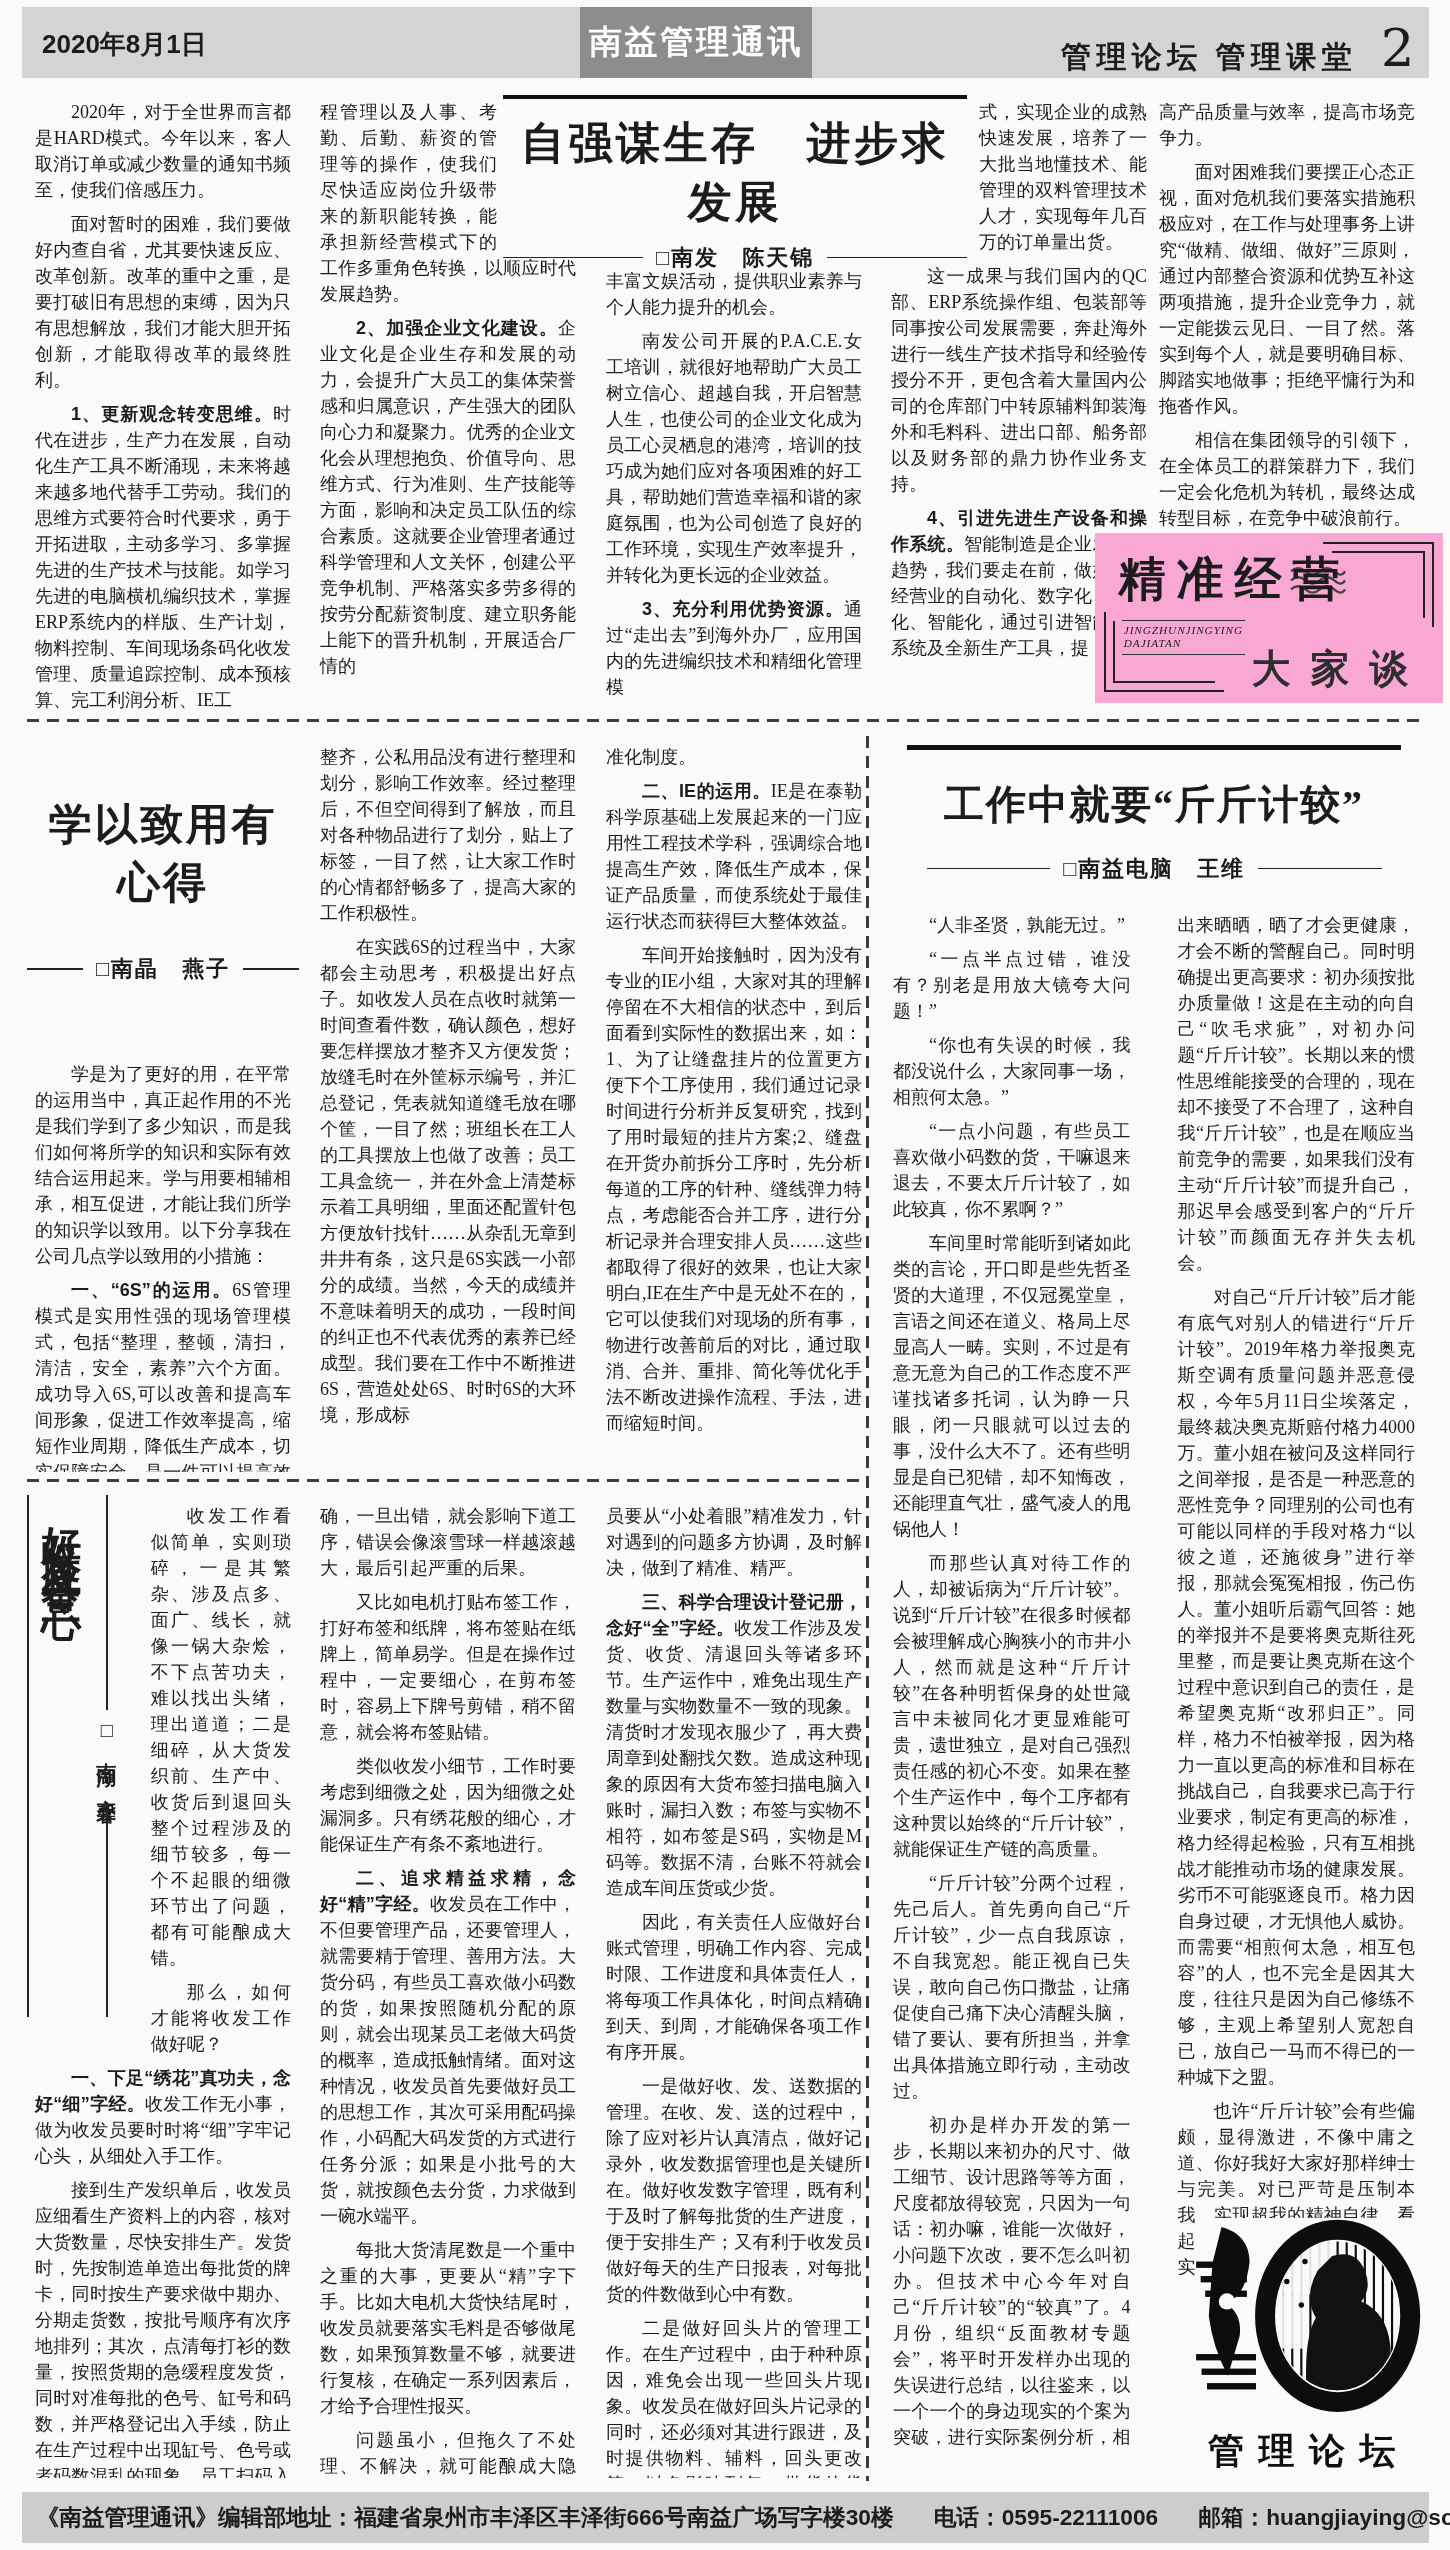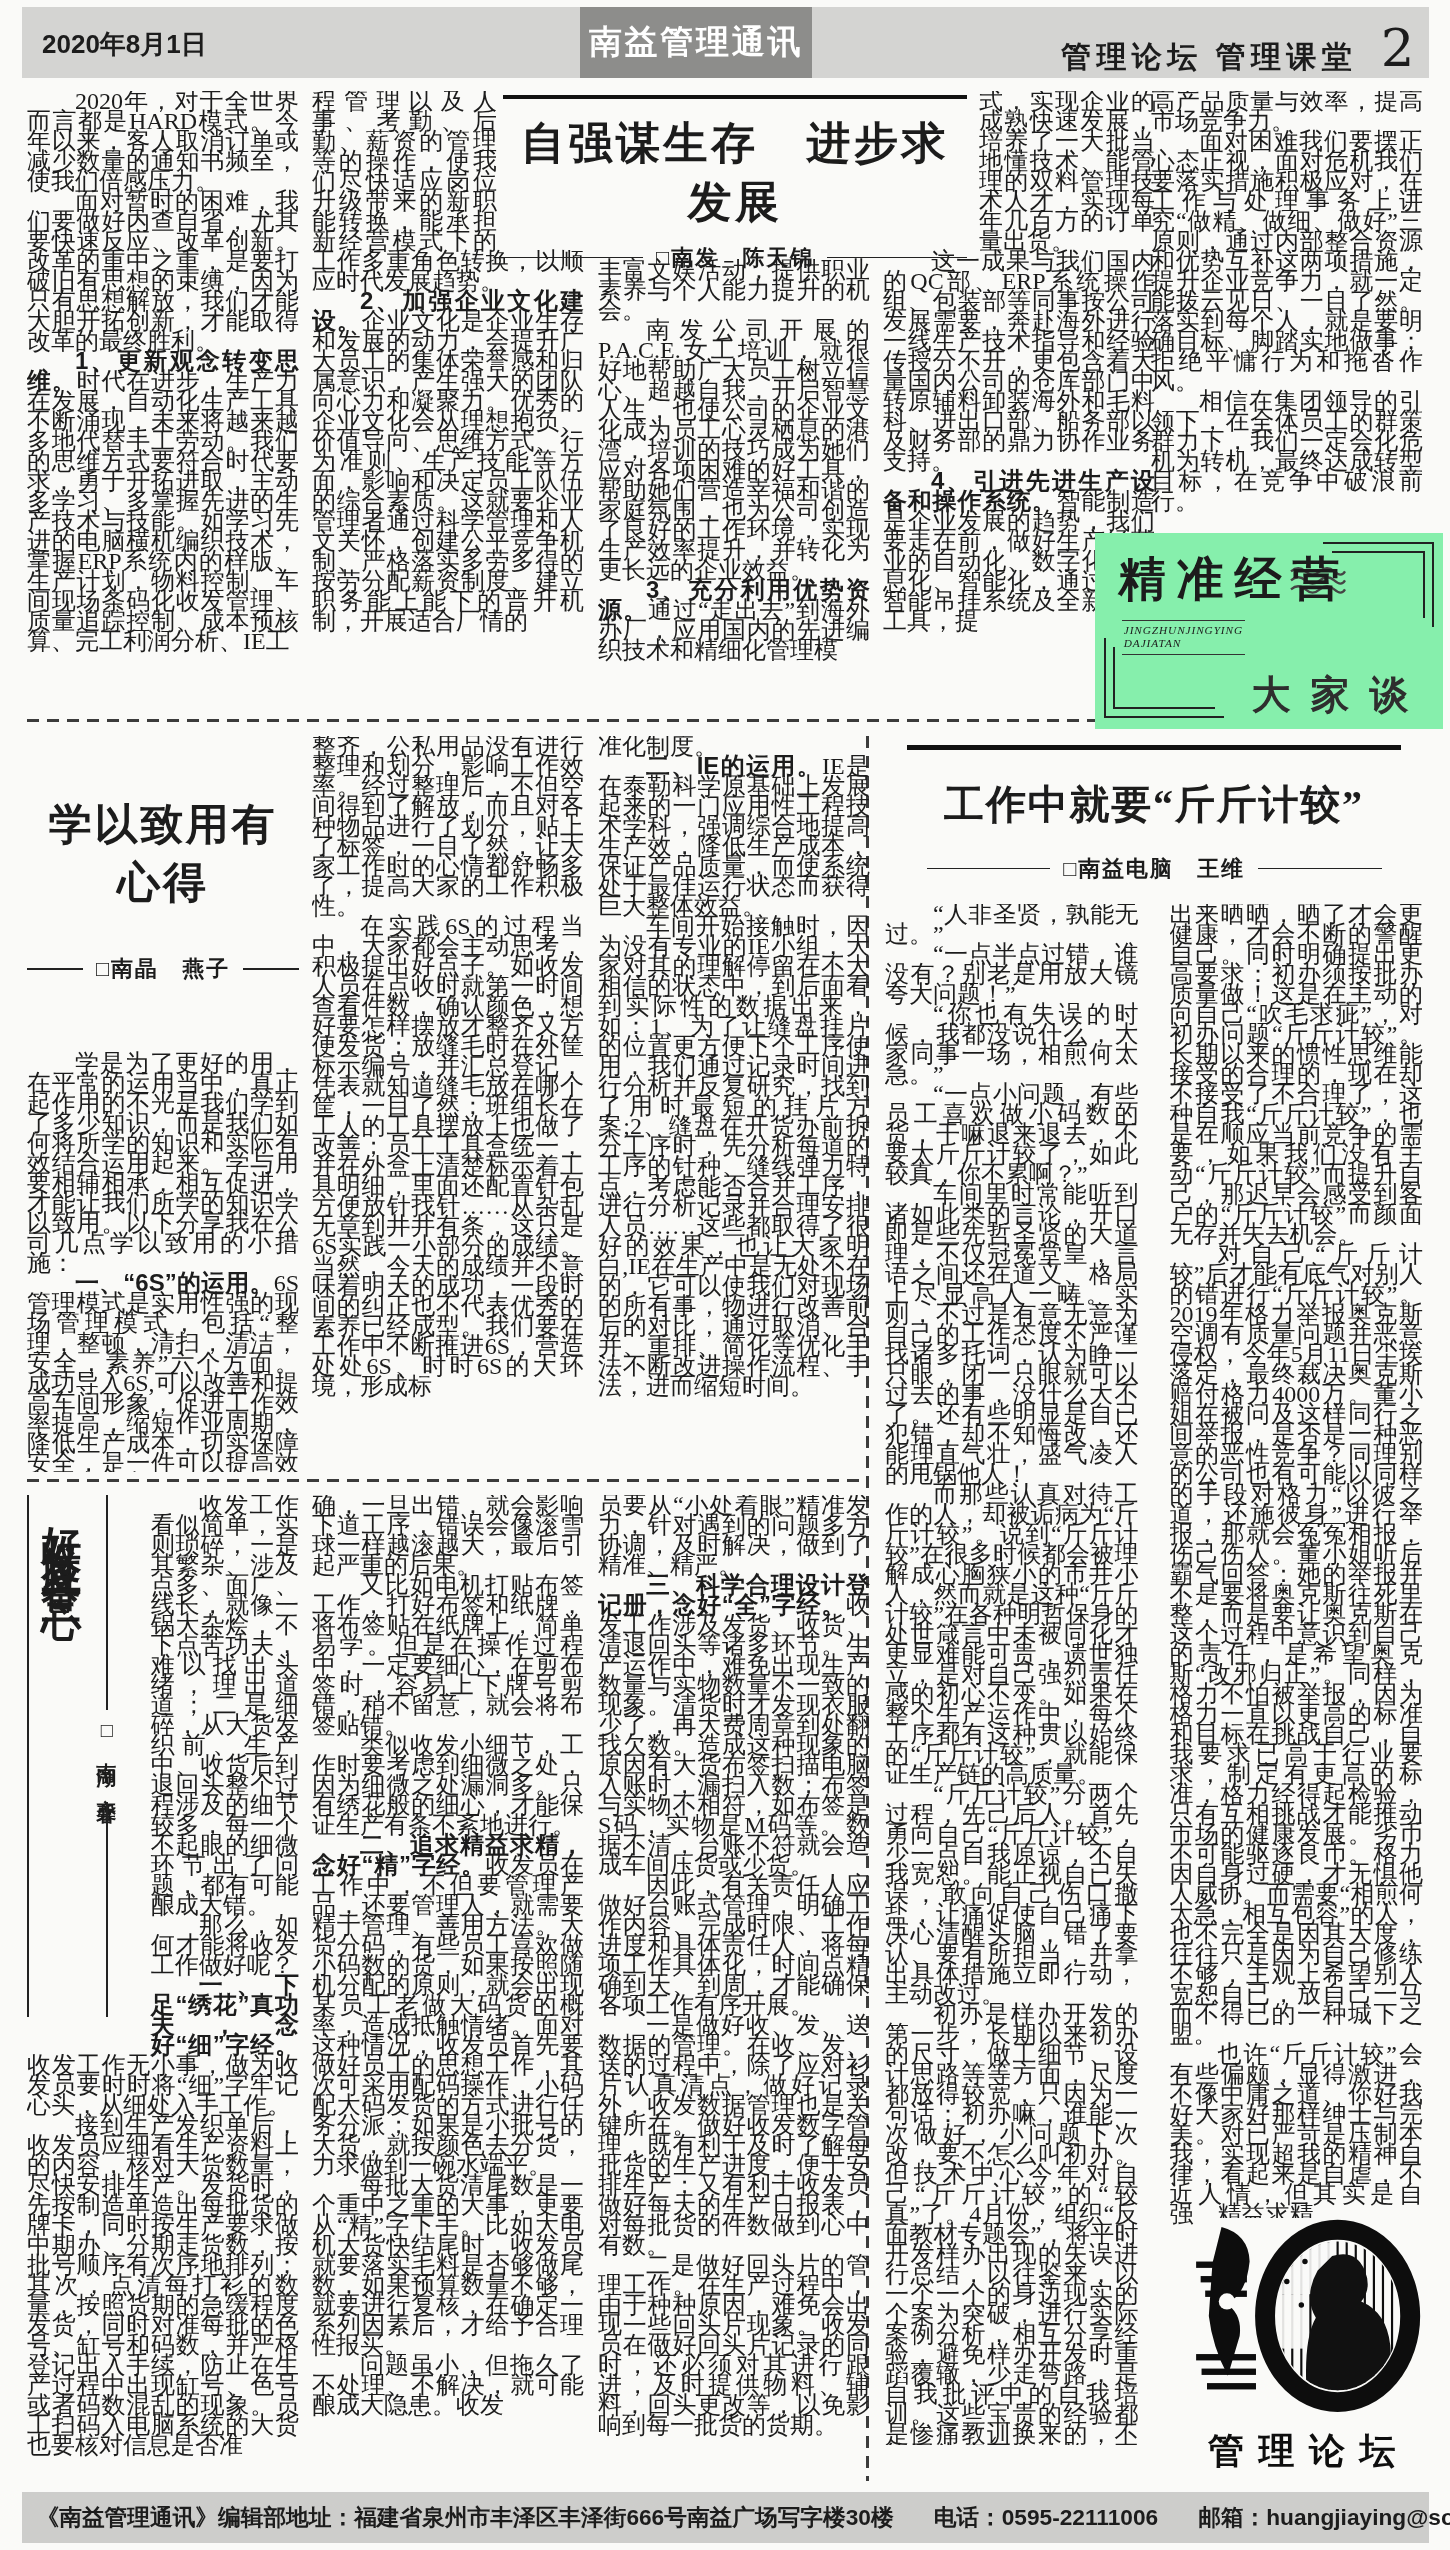--- a/index.html
+++ b/index.html
@@ -12,42 +12,42 @@
   #hdr .date{position:absolute;left:20px;top:20px;font-family:"Liberation Sans","DejaVu Sans",sans-serif;
              font-weight:bold;font-size:26px;}
   #mast{position:absolute;left:558px;top:0;width:232px;height:71px;background:#8d8d8b;color:#fff;
         display:flex;align-items:center;justify-content:center;font-weight:bold;font-size:33px;letter-spacing:2.7px;}
   #hdr .right{position:absolute;right:14.5px;top:0;height:71px;display:flex;align-items:flex-end;gap:23.6px;}
   #hdr .secname{font-weight:bold;font-size:30px;letter-spacing:5.4px;}
   #hdr .pageno{font-size:53px;font-family:"DejaVu Serif",serif;}
 
   
   .col{position:absolute;top:0;width:272px;overflow:hidden;}
-  .paras p{margin:0;font-size:24px;line-height:20px;text-align:justify;text-indent:2em;}
+  .paras p{margin:8px;font-size:18px;line-height:26px;text-align:justify;text-indent:2em;}
   .paras p.cont{text-indent:0;}
   .paras b{font-family:"Liberation Sans","DejaVu Sans",sans-serif;font-weight:bold;}
   .spacer-r{float:right;}
   .spacer-l{float:left;}
 
   
   .hdash{position:absolute;height:2.7px;background:repeating-linear-gradient(90deg,#3c3c3c 0 11.8px,transparent 11.8px 20px);}
   .vdash{position:absolute;width:2.7px;background:repeating-linear-gradient(180deg,#3c3c3c 0 11.8px,transparent 11.8px 20px);}
   .byrow{display:flex;align-items:center;gap:12.7px;}
   .byrow .ln{flex:1;height:1.8px;background:#222;}
   .byrow .nm{font-family:"Liberation Sans","DejaVu Sans",sans-serif;font-weight:bold;font-size:22px;letter-spacing:1.8px;white-space:nowrap;}
 
   
   #sec1{position:absolute;left:27px;top:91px;width:1396px;height:625px;}
   #sec1 .col{height:620px;}
   #a1head{position:absolute;left:476px;top:3.6px;width:464px;z-index:2;}
   #a1head .toprule{height:4.5px;background:#111;}
   #a1head h1{margin:14.5px 0 11px 0;font-size:44px;font-weight:bold;text-align:center;letter-spacing:3.6px;}
 
   
-  #fbox{position:absolute;left:1068px;top:442px;width:348px;height:196px;background:#86efac;z-index:3;text-decoration:underline;}
+  #fbox{position:absolute;left:1068px;top:442px;width:348px;height:170px;background:#f9a8d4;z-index:3;text-decoration:underline;}
   #fbox .t1{position:absolute;left:23.6px;top:14.5px;font-family:"Liberation Sans","DejaVu Sans",sans-serif;
             font-weight:bold;font-size:47px;letter-spacing:11px;}
   #fbox .t2{position:absolute;right:14.5px;bottom:7.3px;font-family:"Liberation Sans","DejaVu Sans",sans-serif;
             font-weight:bold;font-size:39px;letter-spacing:20px;color:#2e2e2e;}
   #fbox .py{position:absolute;left:27px;top:87px;border-top:1.8px solid #333;border-bottom:1.8px solid #333;
             padding:2.7px 1.8px;font-style:italic;font-size:11.3px;letter-spacing:0.9px;line-height:13.6px;}
   .corner{position:absolute;}
   #c-tr1{top:9px;right:9px;width:109px;height:83px;border-top:2.7px solid #222;border-right:2.7px solid #222;}
   #c-tr2{top:18px;right:18px;width:91px;height:65px;border-top:2.7px solid #222;border-right:2.7px solid #222;}
   #c-bl1{bottom:11px;left:9px;width:118px;height:78px;border-bottom:2.7px solid #222;border-left:2.7px solid #222;}

